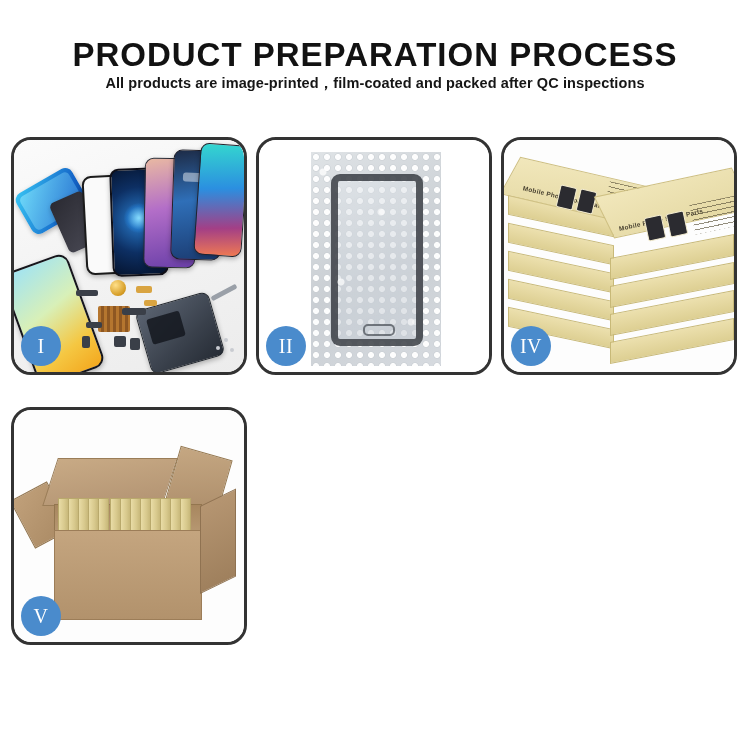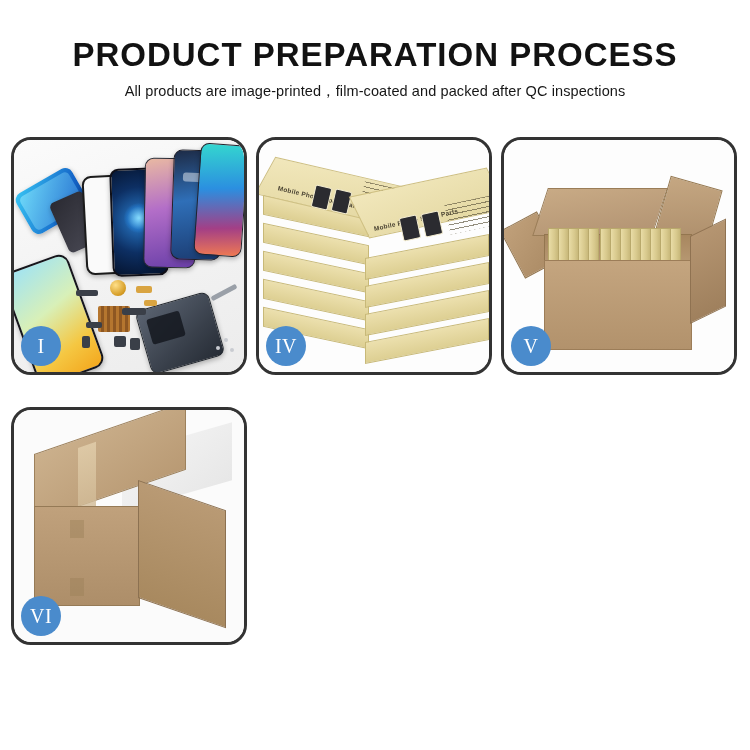--- a/index.html
+++ b/index.html
@@ -10,22 +10,22 @@
   }
   .page{width:750px;height:750px;position:relative;}
 
   
   .header{position:absolute;left:0;top:0;width:750px;text-align:center;}
   .title{
     font-size:33px;font-weight:700;color:#121212;letter-spacing:1.0px;
     margin-top:38px;line-height:1.05;white-space:nowrap;
   }
   .subtitle{
-    font-size:14.5px;font-weight:400;color:#161616;letter-spacing:.1px;
-    margin-top:9px;white-space:nowrap;
+    font-size:14.5px;font-weight:700;color:#161616;letter-spacing:.1px;
+    margin-top:1px;white-space:nowrap;
   }
 
   
   .grid{
     position:absolute;left:11px;top:137px;width:728px;height:560px;
     display:grid;grid-template-columns:repeat(3,236px);
     grid-template-rows:repeat(2,238px);
     column-gap:9px;row-gap:32px;
   }
   .panel{
@@ -222,20 +222,30 @@
         <div class="gold" style="left:130px;top:160px;width:13px;height:6px;"></div>
         <div class="chip" style="left:108px;top:168px;width:24px;height:7px;"></div>
         <div class="screws" style="left:210px;top:198px;width:4px;height:4px;"></div>
         <div class="screws" style="left:202px;top:206px;width:4px;height:4px;"></div>
         <div class="screws" style="left:216px;top:208px;width:4px;height:4px;"></div>
         <div class="chip" style="left:196px;top:150px;width:28px;height:5px;transform:rotate(-28deg);background:#9aa0a8;"></div>
       </div>
       <div class="badge">I</div>
     </div>
 
+    <div class="panel">
+      <div class="photo">
+        <div class="p2bg"></div>
+        <div class="bwrap">
+          <div class="scr"></div>
+          <div class="bnoise"></div>
+        </div>
+      </div>
+      <div class="badge">II</div>
+    </div>
 
 
     <div class="panel">
       <div class="photo">
         <div class="p4bg"></div>
         <div class="stack">
 
           <div class="ybox" style="left:2px;top:56px;width:104px;height:18px;transform:skewY(12deg);"></div>
           <div class="ybox" style="left:2px;top:84px;width:104px;height:18px;transform:skewY(12deg);"></div>
           <div class="ybox" style="left:2px;top:112px;width:104px;height:18px;transform:skewY(12deg);"></div>
@@ -284,28 +294,15 @@
           <div class="yb" style="left:102px;"></div>
           <div class="yb" style="left:112px;"></div>
           <div class="yb" style="left:122px;"></div>
         </div>
         <div class="c5body"></div>
         <div class="c5side"></div>
       </div>
       <div class="badge">V</div>
     </div>
 
-    <div class="panel">
-      <div class="photo">
-        <div class="p6bg"></div>
-        <div class="c6bg"></div>
-        <div class="c6top"></div>
-        <div class="c6tape"></div>
-        <div class="c6left"></div>
-        <div class="c6right"></div>
-        <div class="c6seam" style="left:56px;top:110px;width:14px;height:18px;opacity:.45;"></div>
-        <div class="c6seam" style="left:56px;top:168px;width:14px;height:18px;opacity:.45;"></div>
-      </div>
-      <div class="badge">VI</div>
-    </div>
 
   </div>
 </div>
 
 </body></html>

